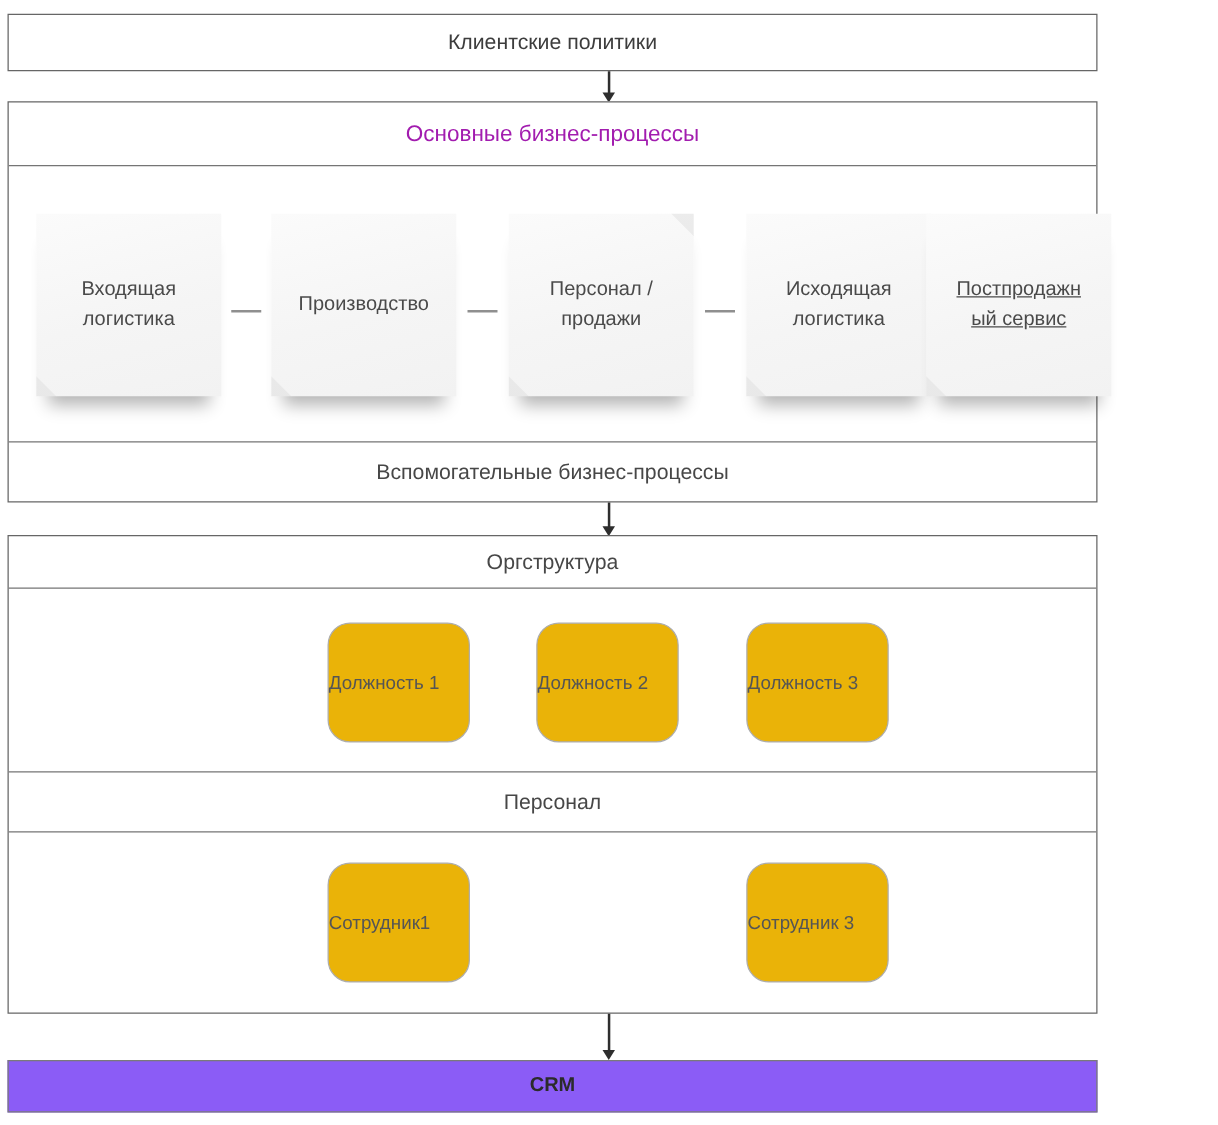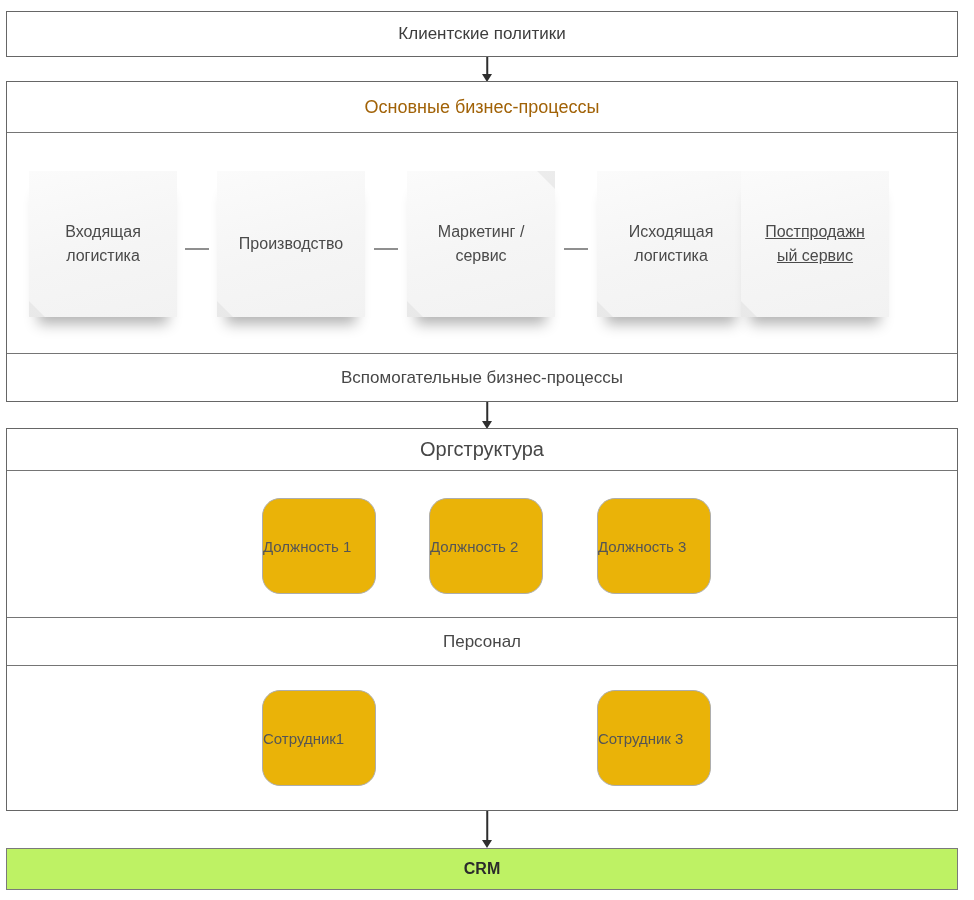--- a/index.html
+++ b/index.html
@@ -2,42 +2,42 @@
 <html><head>
 <meta charset="utf-8">
 <style>
   * { margin:0; padding:0; box-sizing:border-box; }
   body { background:#ffffff; font-family:"Liberation Sans", sans-serif; }
   .canvas {
     position:relative; width:974px; height:900px; background:#ffffff;
     color:#424242; overflow:hidden;
   }
   .frame {
-    position:absolute; left:6px; width:952px; background:#ffffff;
+    position:absolute; left:6px; width:872px; background:#ffffff;
     border:1.5px solid #666666;
   }
   .center-label { display:flex; align-items:center; justify-content:center; text-align:center; }
 
   
   .box-a { top:11px; height:46px; font-size:17px; color:#3d3d3d; }
 
   
   .v-arrow { position:absolute; left:480px; width:14px; }
   .v-arrow .line { position:absolute; left:50%; top:0; bottom:6px; width:1.5px; transform:translateX(-50%); background:#2e2e2e; }
   .v-arrow .head {
     position:absolute; bottom:0; left:50%; transform:translateX(-50%);
     width:0; height:0; border-left:5px solid transparent; border-right:5px solid transparent; border-top:8px solid #2e2e2e;
   }
   .arrow-1 { top:57px; height:25px; }
   .arrow-2 { top:402px; height:27px; }
   .arrow-3 { top:811px; height:37px; }
 
   
   .box-b { top:81px; height:321px; }
-  .b-header { position:absolute; top:0; left:0; right:0; height:51px; border-bottom:1.5px solid #757575; font-size:18px; color:#a16207; }
+  .b-header { position:absolute; top:0; left:0; right:0; height:51px; border-bottom:1.5px solid #757575; font-size:18px; color:#a21caf; }
   .b-notes { position:absolute; top:52px; left:0; right:0; height:218px; }
   .b-footer { position:absolute; bottom:0; left:0; right:0; height:48px; border-top:1.5px solid #757575; font-size:17px; color:#474747; }
 
   .note {
     position:absolute; top:37px; width:148px; height:146px;
     background:linear-gradient(165deg, #fbfbfb 0%, #f5f5f5 55%, #f2f2f2 100%);
     box-shadow:0 16px 13px -9px rgba(0,0,0,0.30);
     display:flex; align-items:center; justify-content:center; text-align:center;
     font-size:16px; line-height:1.5; color:#4a4a4a;
   }
@@ -56,39 +56,39 @@
   .note-4 { left:590px; }
   .note-5 { left:734px;text-decoration:underline; }
   .dash { position:absolute; top:114px; width:24px; height:2px; background:#8f8f8f; }
   .dash-1 { left:178px; }
   .dash-2 { left:367px; }
   .dash-3 { left:557px; }
   .dash-4 { left:747px; }
 
   
   .box-c { top:428px; height:383px; }
-  .c-header { position:absolute; top:0; left:0; right:0; height:42px; border-bottom:1.5px solid #757575; font-size:20px; color:#474747; }
+  .c-header { position:absolute; top:0; left:0; right:0; height:42px; border-bottom:1.5px solid #757575; font-size:17px; color:#474747; }
   .c-positions { position:absolute; top:43px; left:0; right:0; height:145px; }
   .c-personnel { position:absolute; top:188px; left:0; right:0; height:49px; border-top:1.5px solid #757575; border-bottom:1.5px solid #757575; font-size:17px; color:#474747;text-align:center; }
   .c-employees { position:absolute; top:237px; left:0; right:0; bottom:0; }
 
   .chip {
     position:absolute; width:114px; height:96px; border-radius:18px;
     background:#eab308; border:1px solid #adadad;
     display:flex; align-items:center; text-align:center;
     font-size:15px; color:#555555;
   }
   .pos-row .chip { top:26px; }
   .emp-row .chip { top:24px; }
   .chip-1 { left:255px; }
   .chip-2 { left:422px; }
   .chip-3 { left:590px; }
 
   
-  .box-d { top:848px; height:42px; background:#bef264; border:1.5px solid #7a7a7a; font-size:16px; font-weight:bold; color:#2b2b2b; }
+  .box-d { top:848px; height:42px; background:#8b5cf6; border:1.5px solid #7a7a7a; font-size:16px; font-weight:bold; color:#2b2b2b; }
 </style>
 </head>
 <body>
 
 <div class="canvas">
 
   <div class="frame box-a center-label">
     <span>Клиентские политики</span>
   </div>
 
@@ -105,21 +105,21 @@
     <div class="b-notes">
       <div class="note note-1">
         <span class="txt">Входящая логистика</span>
       </div>
       <div class="dash dash-1"></div>
       <div class="note note-2">
         <span class="txt">Производство</span>
       </div>
       <div class="dash dash-2"></div>
       <div class="note note-3 fold-tr">
-        <span class="txt">Маркетинг / сервис</span>
+        <span class="txt">Персонал / продажи</span>
       </div>
       <div class="dash dash-3"></div>
       <div class="note note-4">
         <span class="txt">Исходящая логистика</span>
       </div>
       <div class="dash dash-4"></div>
       <div class="note note-5">
         <span class="txt">Постпродажный сервис</span>
       </div>
     </div>

